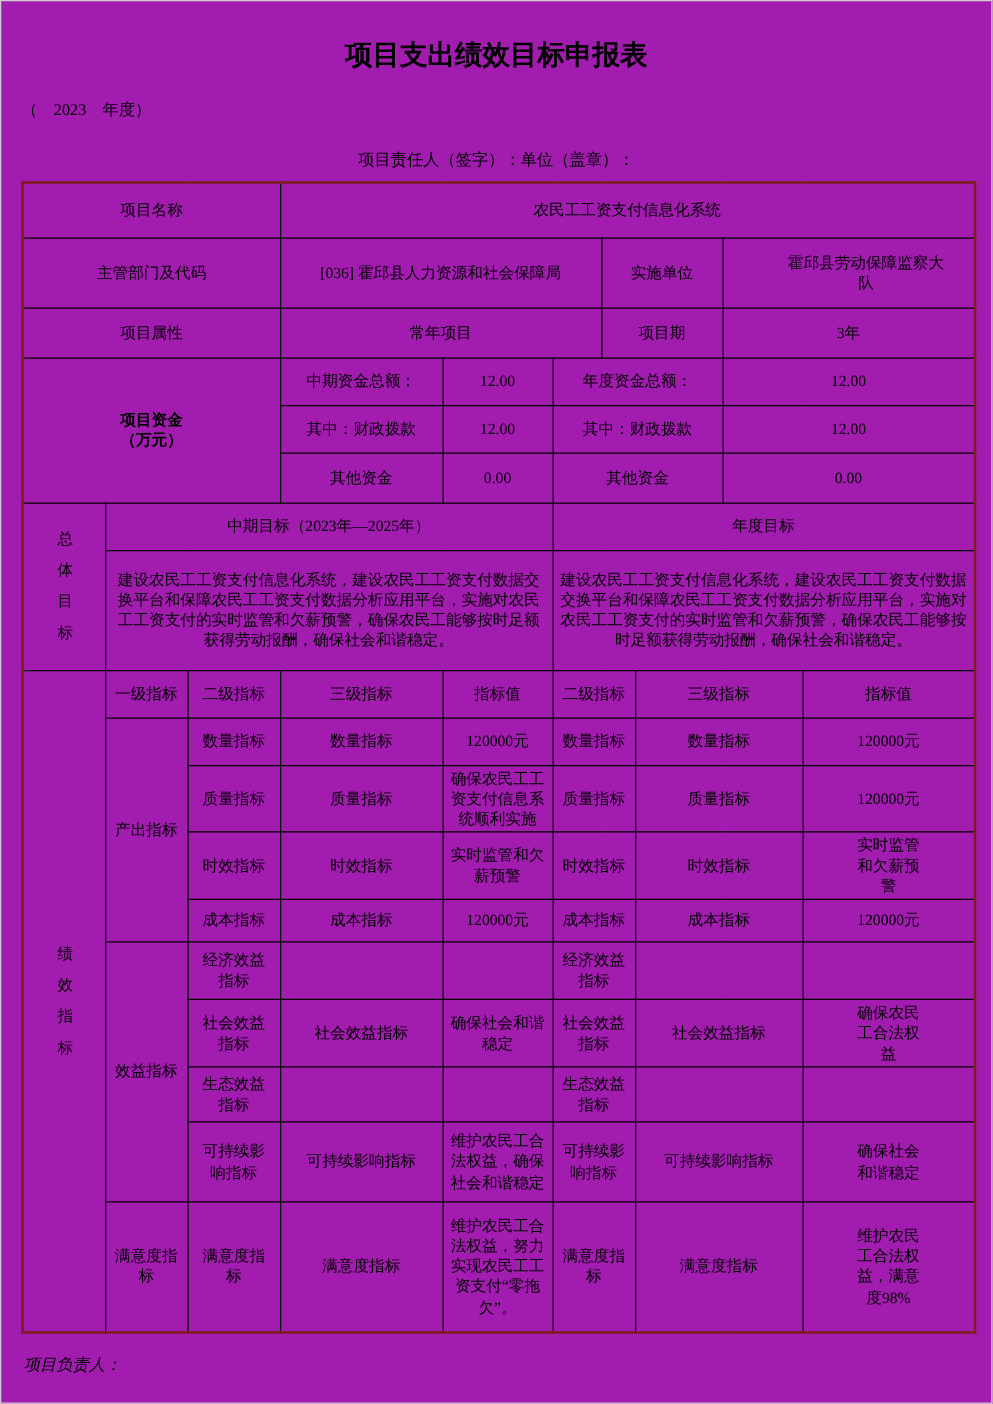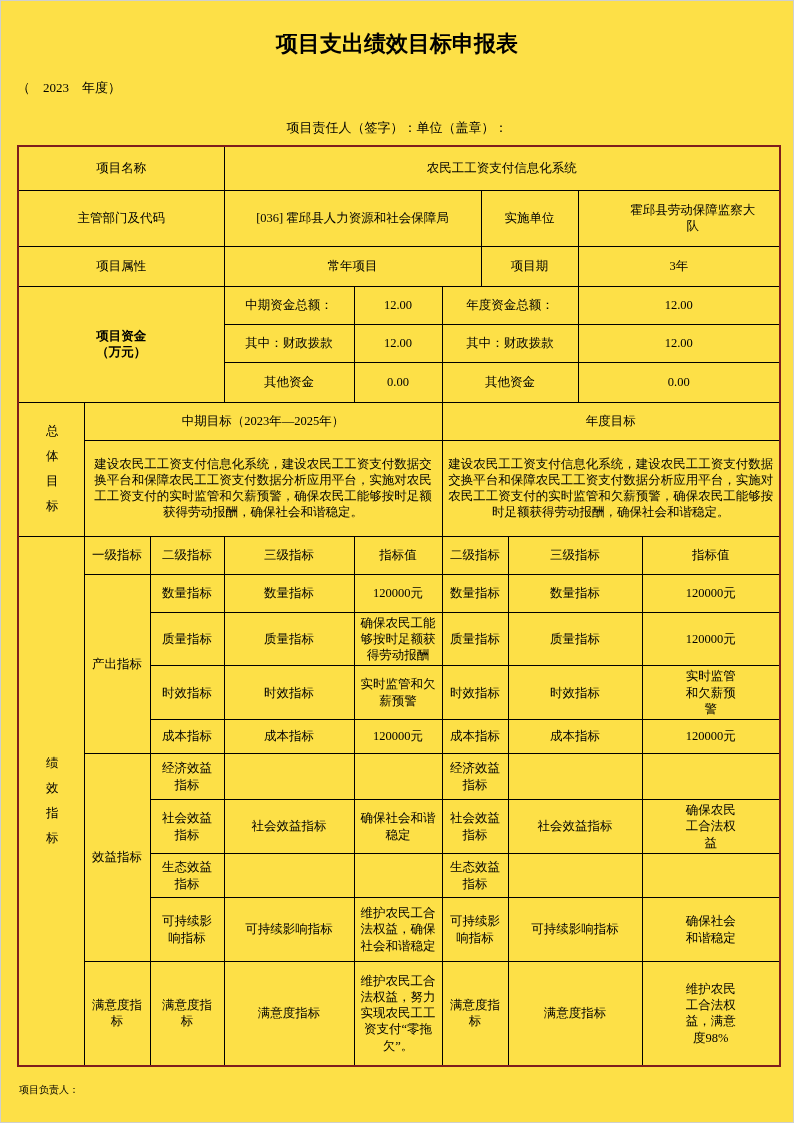--- a/index.html
+++ b/index.html
@@ -8,21 +8,21 @@
     width: 794px; height: 1123px;
     background: #fff;
     color: #000;
     font-family: "Liberation Serif", "DejaVu Serif", serif;
   }
   .page {
     position: relative;
     width: 794px; height: 1123px;
     border: 1px solid #cfcfcf;
     padding: 14px 16px;
-    background: #fde047;
+    background: #a21caf;
     overflow: hidden;
   }
   .title {
     text-align: center;
     font-size: 22px;
     font-weight: bold;
     font-family: "Liberation Sans", "DejaVu Sans", sans-serif;
     margin: 14px 0 0 0;
   }
   .subtitle {
@@ -65,22 +65,23 @@
   .vtext {
     display: inline-block;
     width: 1.15em;
     line-height: 2.0;
     word-break: break-all;
     text-align: right;
   }
   .w4 { display: inline-block; max-width: 4.35em; word-break: break-all; }
   .w10 { display: inline-block; max-width: 10.3em; word-break: break-all; margin-left: 28px; }
   .footer {
-    font-size: 10px;
+    font-size: 13px;
     margin: 16px 2px 0 2px;
+    font-style: italic;
   }
 </style>
 </head>
 <body>
 
 <div class="page">
 
   <div class="title">项目支出绩效目标申报表</div>
   <div class="subtitle">（　2023　年度）</div>
 
@@ -170,21 +171,21 @@
       <td style="height:38px">数量指标</td>
       <td>数量指标</td>
       <td>120000元</td>
       <td colspan="2">数量指标</td>
       <td colspan="2">数量指标</td>
       <td>120000元</td>
     </tr>
     <tr>
       <td style="height:44px">质量指标</td>
       <td>质量指标</td>
-      <td>确保农民工能够按时足额获得劳动报酬</td>
+      <td>确保农民工工资支付信息系统顺利实施</td>
       <td colspan="2">质量指标</td>
       <td colspan="2">质量指标</td>
       <td>120000元</td>
     </tr>
     <tr>
       <td style="height:44px">时效指标</td>
       <td>时效指标</td>
       <td>实时监管和欠薪预警</td>
       <td colspan="2">时效指标</td>
       <td colspan="2">时效指标</td>

